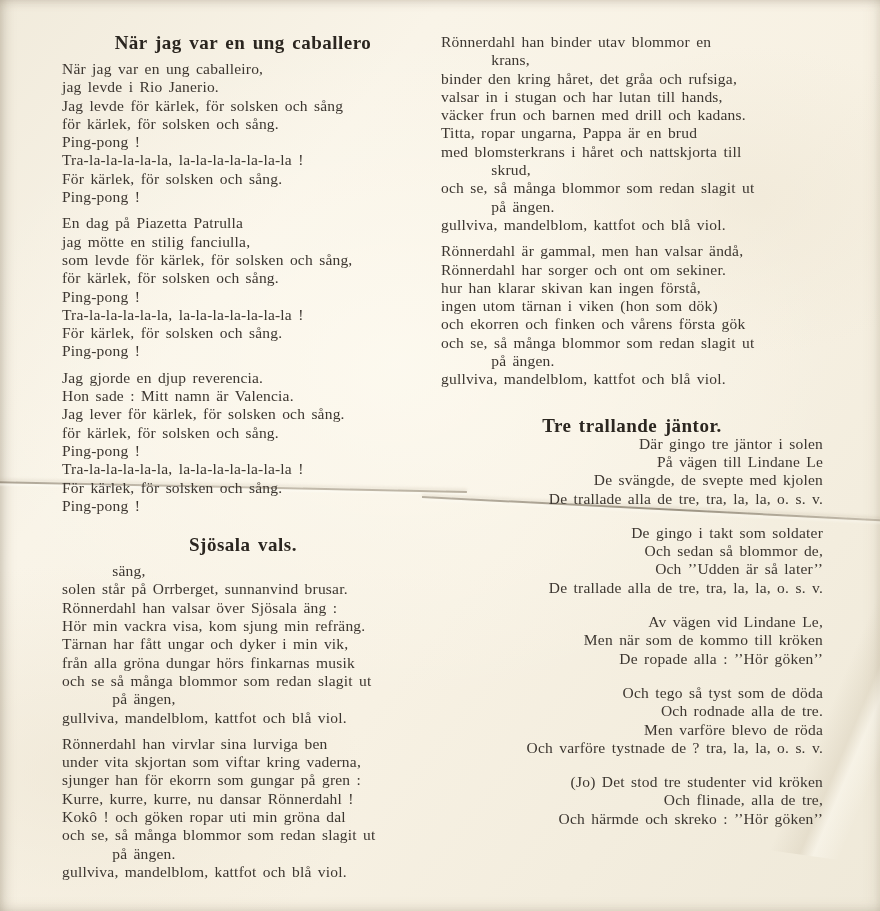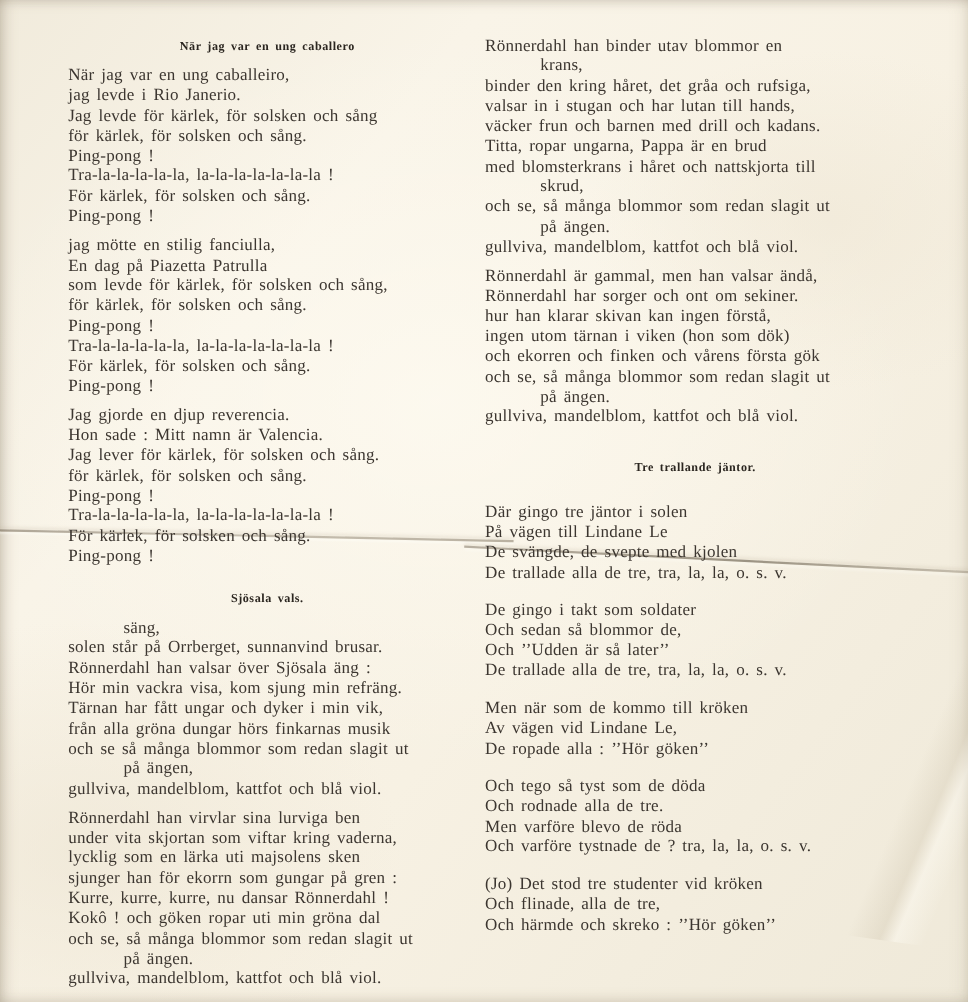--- a/index.html
+++ b/index.html
@@ -61,31 +61,31 @@
     font-size: 15.5px;
     line-height: 18.3px;
     word-spacing: 2.2px;
     letter-spacing: 0.2px;
   }
   .col-left  { left: 62px;  width: 362px; }
   .col-right { left: 441px; width: 382px; }
   .line { white-space: pre-wrap; }
   .title {
     font-weight: bold;
-    font-size: 11px;
+    font-size: 19px;
     line-height: 19px;
     text-align: center;
     letter-spacing: 0.5px;
     color: #2b2620;
     margin-bottom: 8px;
   }
   .verse { margin-bottom: 8px; }
   .col-left .title:not(:first-child) { margin-top: 20px; }
-  .col-right .title { margin-top: 27px; margin-bottom: 22px; }
-  .col-right .title ~ .verse { margin-bottom: 16px; }
+  .col-right .title { margin-top: 27px; margin-bottom: 0; }
+  .col-right .title ~ .verse { margin-bottom: 16px; text-align: right; }
 </style>
 </head>
 <body>
 
 <div class="paper">
   <div class="crease crease-a"></div>
   <div class="crease crease-b"></div>
   <div class="wrinkle"></div>
   <div class="col col-left">
       <div class="title">När jag var en ung caballero</div>
@@ -93,22 +93,22 @@
         <div class="line">När jag var en ung caballeiro,</div>
         <div class="line">jag levde i Rio Janerio.</div>
         <div class="line">Jag levde för kärlek, för solsken och sång</div>
         <div class="line">för kärlek, för solsken och sång.</div>
         <div class="line">Ping-pong !</div>
         <div class="line">Tra-la-la-la-la-la, la-la-la-la-la-la-la !</div>
         <div class="line">För kärlek, för solsken och sång.</div>
         <div class="line">Ping-pong !</div>
       </div>
       <div class="verse">
+        <div class="line">En dag på Piazetta Patrulla</div>
         <div class="line">jag mötte en stilig fanciulla,</div>
-        <div class="line">En dag på Piazetta Patrulla</div>
         <div class="line">som levde för kärlek, för solsken och sång,</div>
         <div class="line">för kärlek, för solsken och sång.</div>
         <div class="line">Ping-pong !</div>
         <div class="line">Tra-la-la-la-la-la, la-la-la-la-la-la-la !</div>
         <div class="line">För kärlek, för solsken och sång.</div>
         <div class="line">Ping-pong !</div>
       </div>
       <div class="verse">
         <div class="line">Jag gjorde en djup reverencia.</div>
         <div class="line">Hon sade : Mitt namn är Valencia.</div>
@@ -127,21 +127,20 @@
         <div class="line">Hör min vackra visa, kom sjung min refräng.</div>
         <div class="line">Tärnan har fått ungar och dyker i min vik,</div>
         <div class="line">från alla gröna dungar hörs finkarnas musik</div>
         <div class="line">och se så många blommor som redan slagit ut</div>
         <div class="line">        på ängen,</div>
         <div class="line">gullviva, mandelblom, kattfot och blå viol.</div>
       </div>
       <div class="verse">
         <div class="line">Rönnerdahl han virvlar sina lurviga ben</div>
         <div class="line">under vita skjortan som viftar kring vaderna,</div>
-        <div class="line">lycklig som en lärka uti majsolens sken</div>
         <div class="line">sjunger han för ekorrn som gungar på gren :</div>
         <div class="line">Kurre, kurre, kurre, nu dansar Rönnerdahl !</div>
         <div class="line">Kokô ! och göken ropar uti min gröna dal</div>
         <div class="line">och se, så många blommor som redan slagit ut</div>
         <div class="line">        på ängen.</div>
         <div class="line">gullviva, mandelblom, kattfot och blå viol.</div>
       </div>
     </div>
   <div class="col col-right">
       <div class="verse">
@@ -174,22 +173,22 @@
         <div class="line">De svängde, de svepte med kjolen</div>
         <div class="line">De trallade alla de tre, tra, la, la, o. s. v.</div>
       </div>
       <div class="verse">
         <div class="line">De gingo i takt som soldater</div>
         <div class="line">Och sedan så blommor de,</div>
         <div class="line">Och ’’Udden är så later’’</div>
         <div class="line">De trallade alla de tre, tra, la, la, o. s. v.</div>
       </div>
       <div class="verse">
+        <div class="line">Av vägen vid Lindane Le,</div>
         <div class="line">Men när som de kommo till kröken</div>
-        <div class="line">Av vägen vid Lindane Le,</div>
         <div class="line">De ropade alla : ’’Hör göken’’</div>
       </div>
       <div class="verse">
         <div class="line">Och tego så tyst som de döda</div>
         <div class="line">Och rodnade alla de tre.</div>
         <div class="line">Men varföre blevo de röda</div>
         <div class="line">Och varföre tystnade de ? tra, la, la, o. s. v.</div>
       </div>
       <div class="verse">
         <div class="line">(Jo) Det stod tre studenter vid kröken</div>

